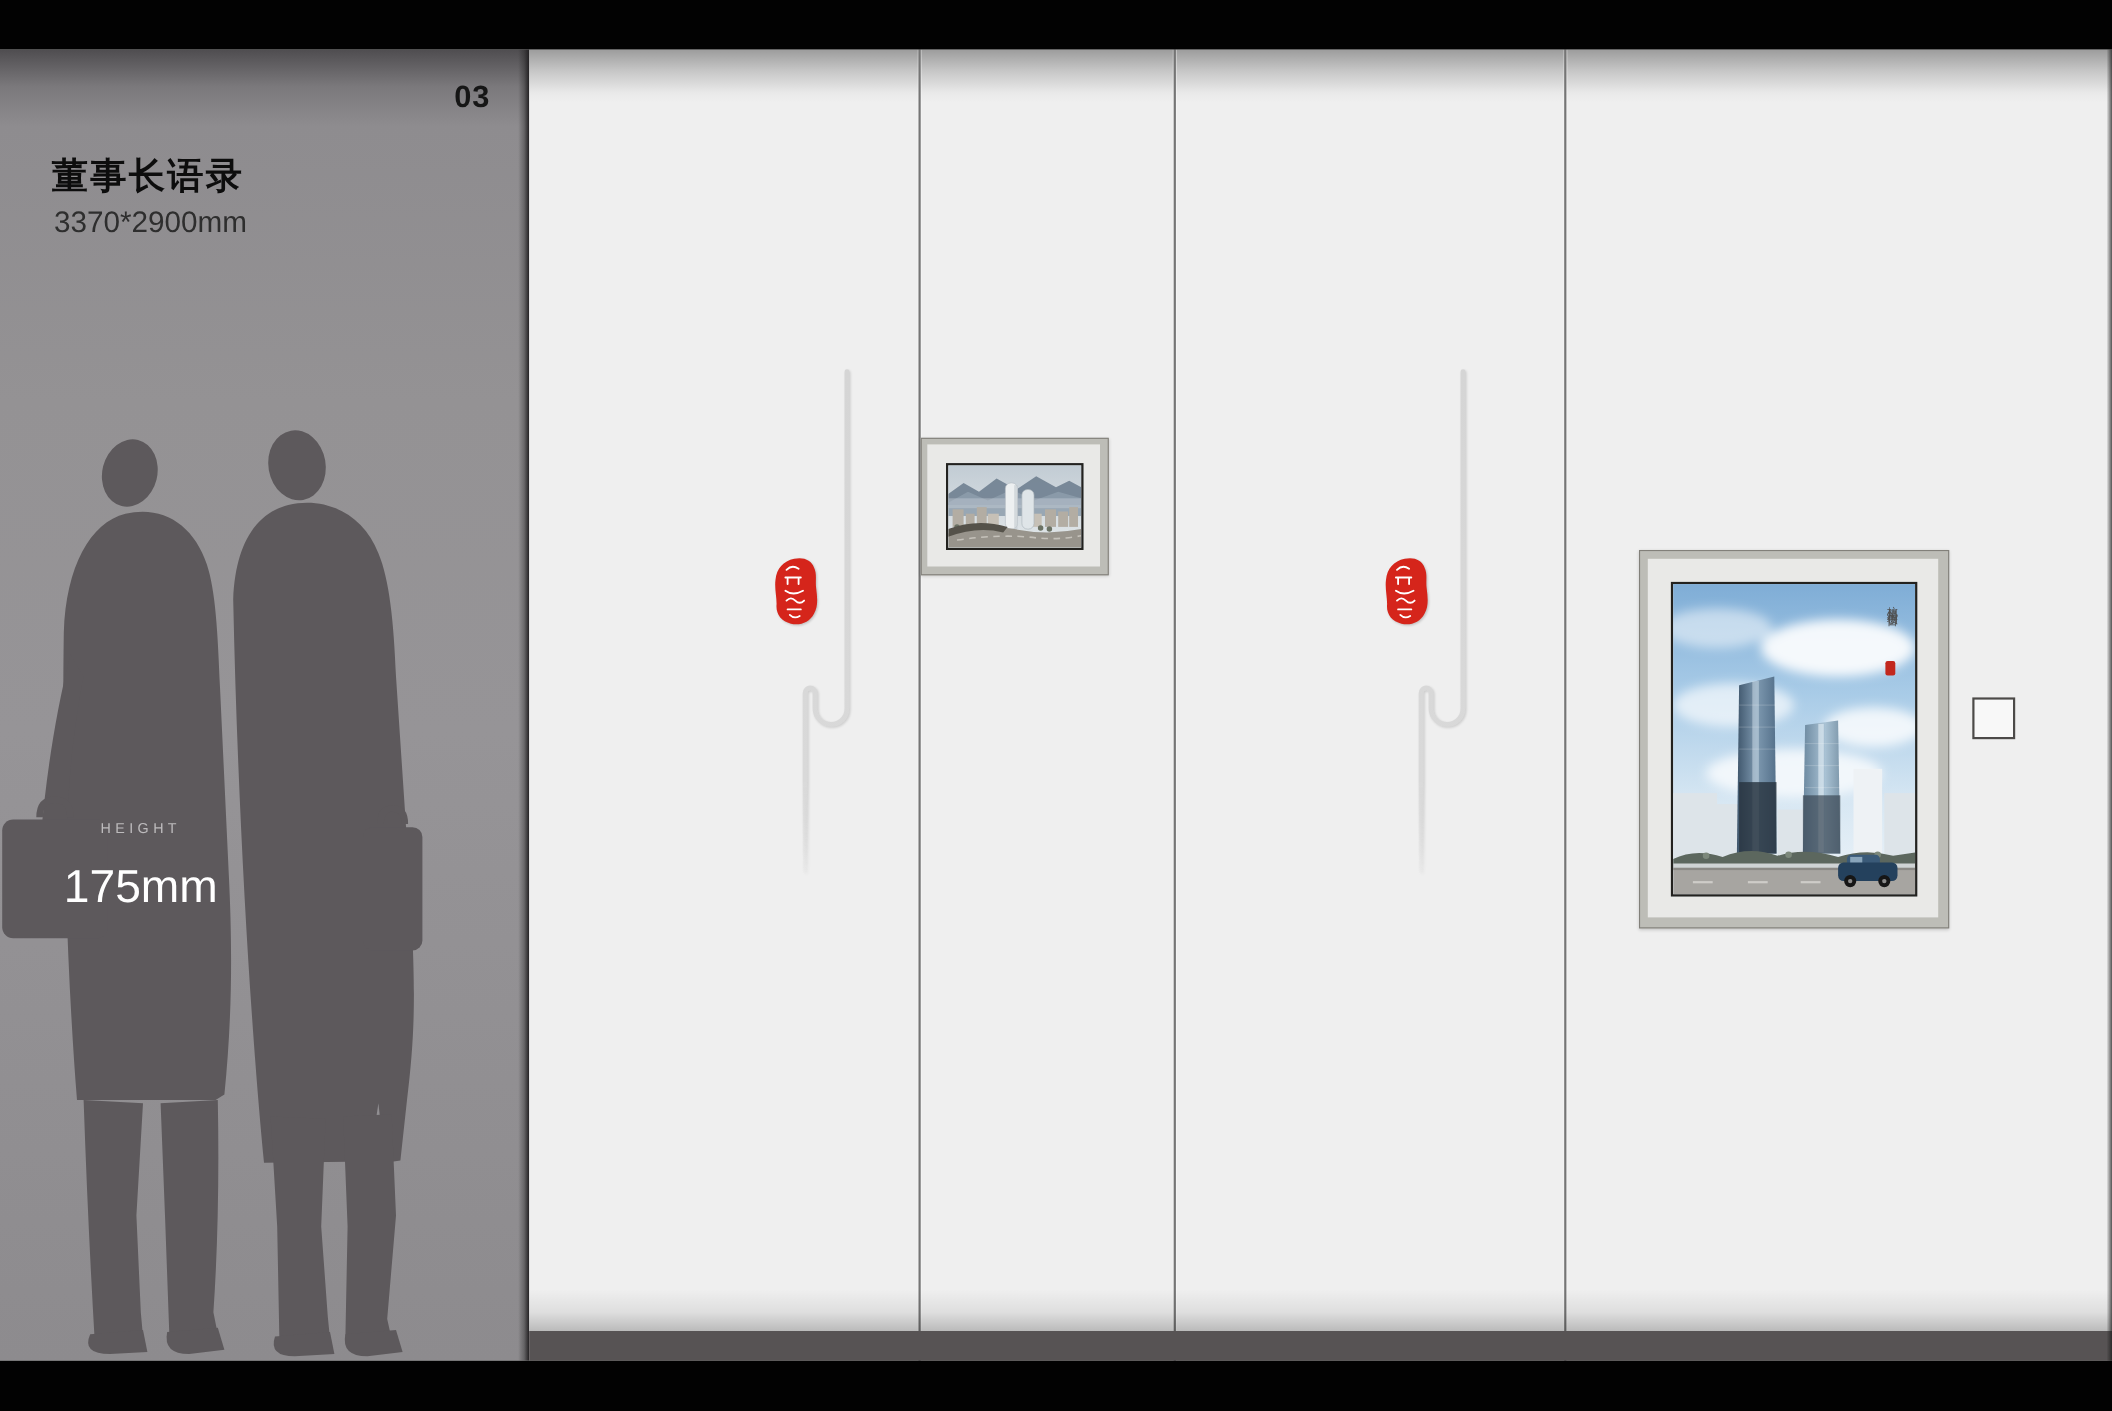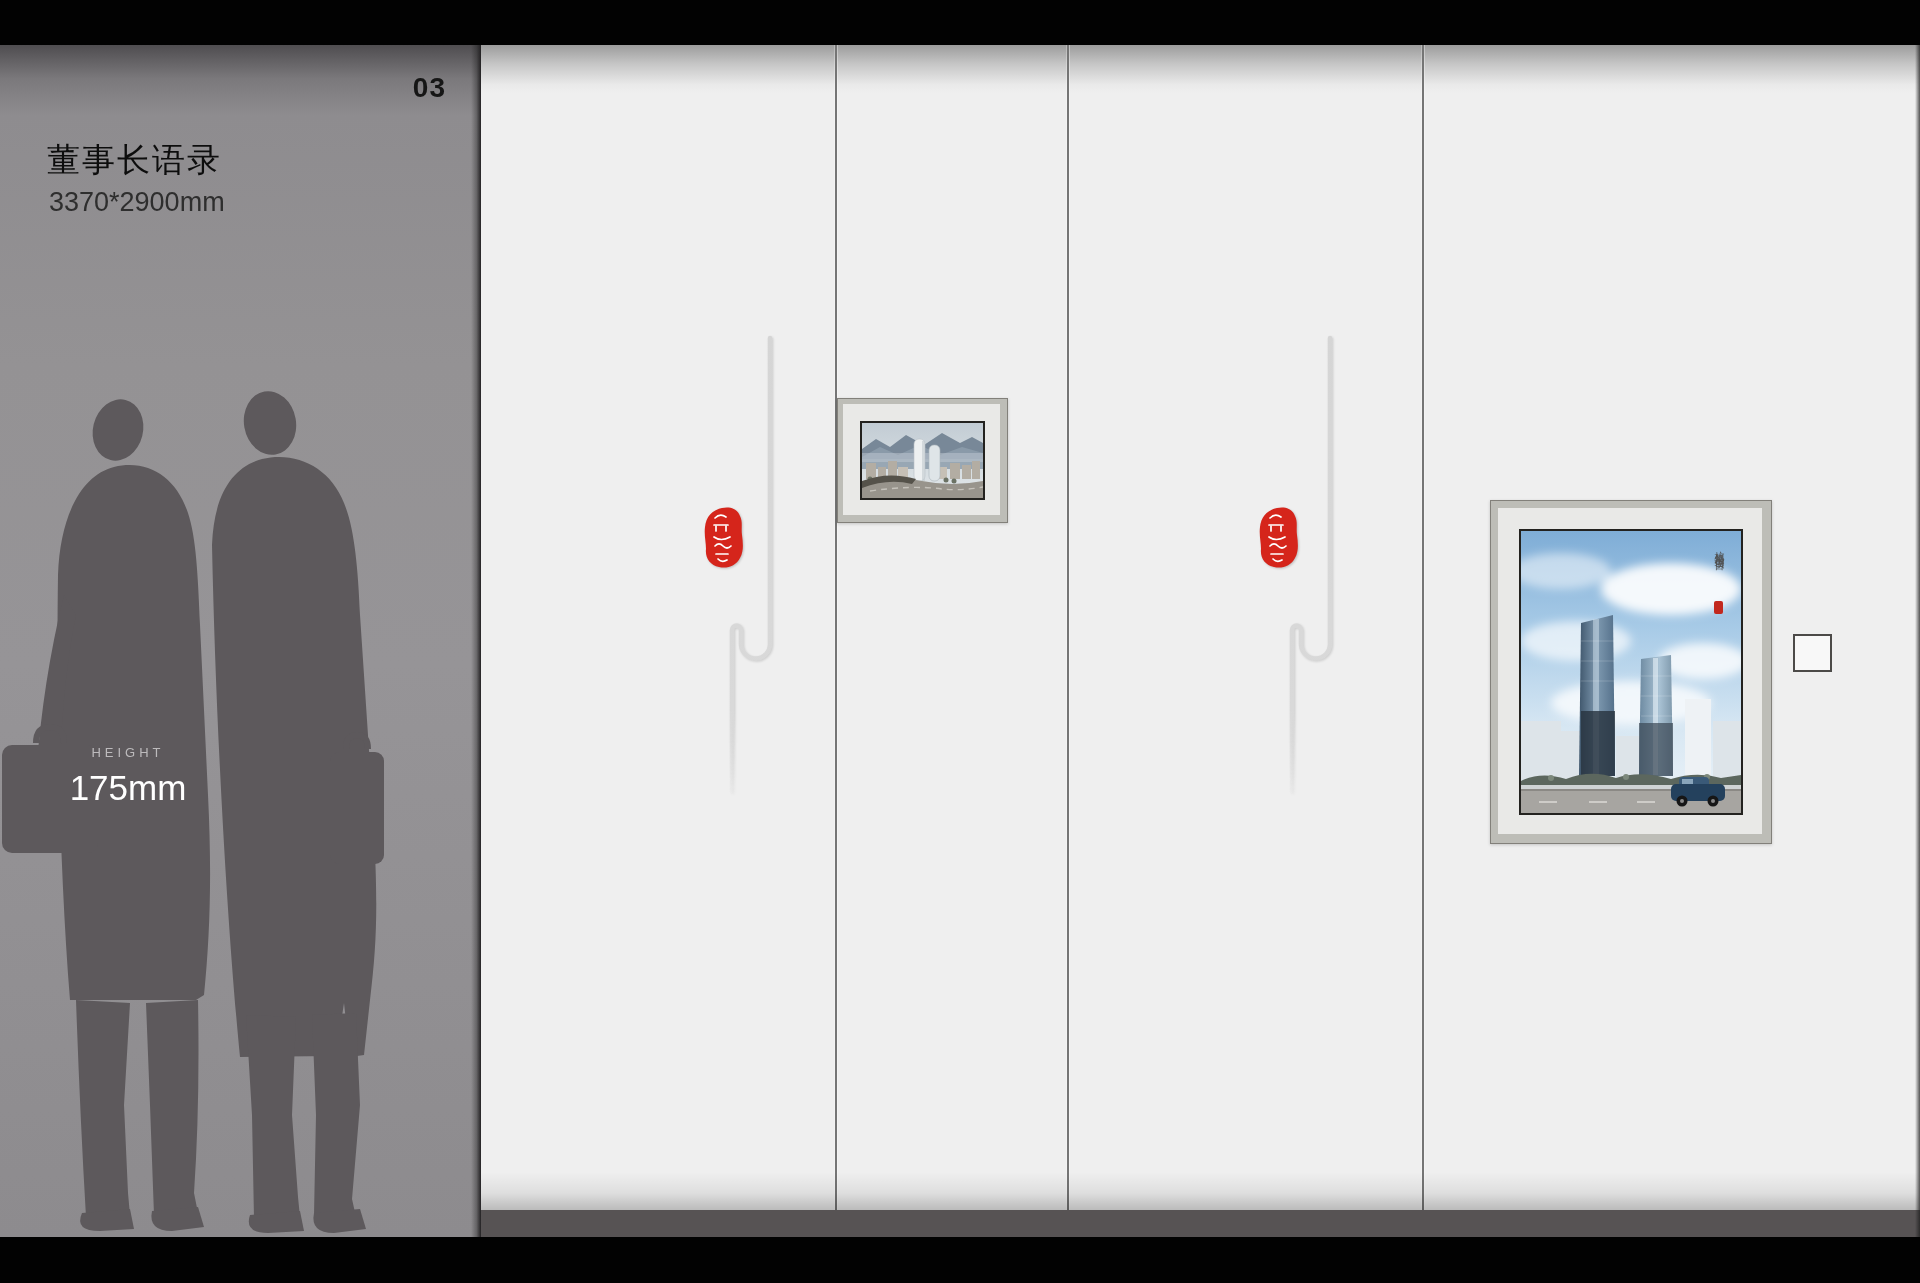--- a/index.html
+++ b/index.html
@@ -26,26 +26,26 @@
   .div-1{left:354px;} .div-2{left:586px;} .div-3{left:941px;}
 
   
   .sidebar{
     position:absolute;left:0;top:45px;width:481px;height:1192px;overflow:hidden;z-index:10;
     background:linear-gradient(180deg,#4f4d50 0px,#7b797c 34px,#8e8c8f 70px,#949294 320px,#969497 620px,#8d8b8e 100%);
   }
   .sidebar-edge{position:absolute;right:0;top:0;width:10px;height:100%;
     background:linear-gradient(90deg,rgba(25,25,25,0) 0%,rgba(25,25,25,0.35) 55%,#232123 100%);}
   .index-number{position:absolute;right:35px;top:27px;font-size:28px;font-weight:bold;color:#161616;letter-spacing:1px;}
-  .sidebar-title{position:absolute;left:47px;top:93px;font-size:33px;font-weight:normal;color:#0d0d0d;letter-spacing:2px;}
+  .sidebar-title{position:absolute;left:47px;top:93px;font-size:33px;font-weight:bold;color:#0d0d0d;letter-spacing:2px;}
   .size-spec{position:absolute;left:49px;top:142px;font-size:27px;color:#2e2e2e;}
   .silhouette-svg{position:absolute;left:0;top:330px;width:481px;height:862px;}
   .height-group{position:absolute;left:53px;top:700px;width:150px;text-align:center;z-index:5;}
-  .height-label{font-size:13px;letter-spacing:4px;color:#bdbbbd;margin-bottom:8px;text-align:center;}
-  .height-value{font-size:35px;color:#ffffff;}
+  .height-label{font-size:13px;letter-spacing:4px;color:#bdbbbd;margin-bottom:22px;text-align:center;}
+  .height-value{font-size:42px;color:#ffffff;}
 
   
   .gold-col{
     position:absolute;
     writing-mode:vertical-rl;text-orientation:upright;
     font-size:50px;font-weight:900;line-height:1;letter-spacing:7px;
     font-family:"DejaVu Sans","Liberation Sans",sans-serif;
     background-image:linear-gradient(175deg,#8a5c1d 0%,#a9792c 38%,#c79a49 68%,#e0b96e 96%);
     background-size:100% 57px;background-repeat:repeat;
     -webkit-background-clip:text;background-clip:text;color:transparent;

